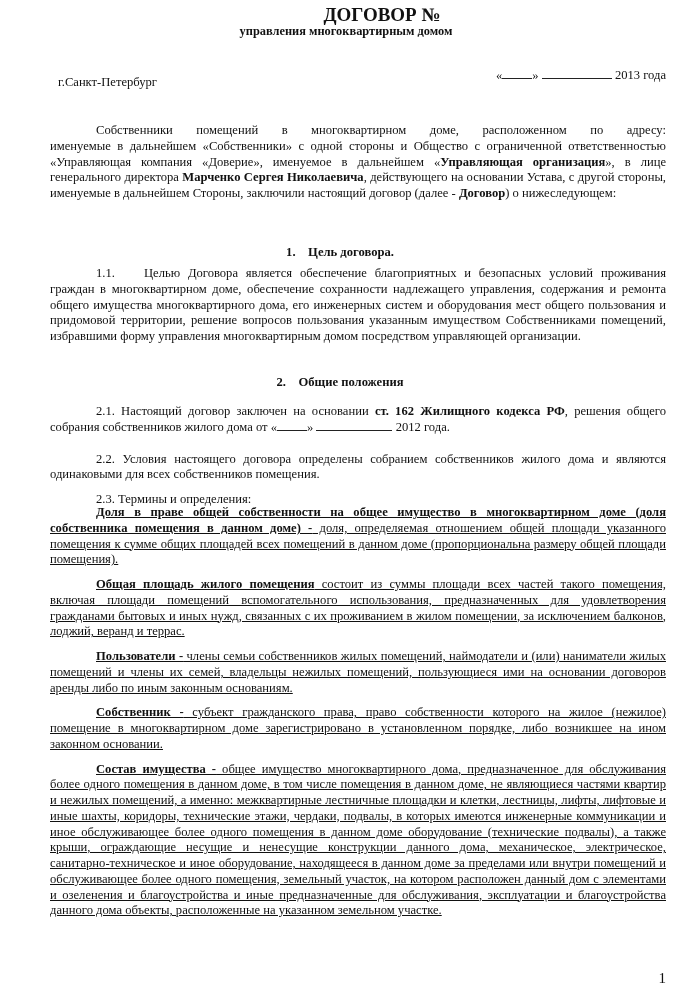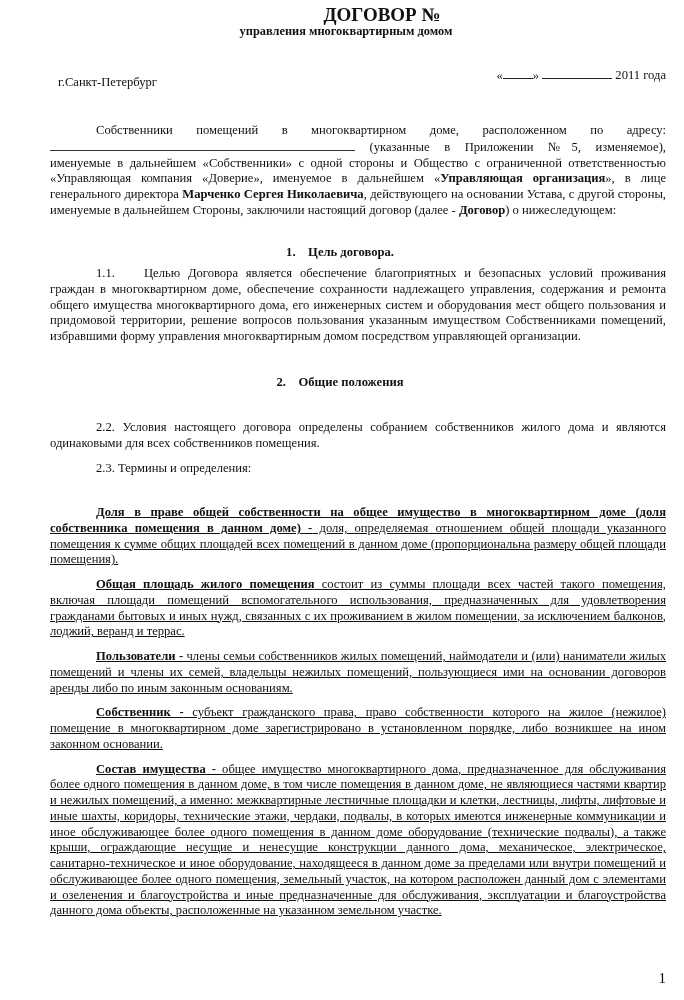--- a/index.html
+++ b/index.html
@@ -28,43 +28,40 @@
 
 <div class="page">
 
   <div class="title">ДОГОВОР №</div>
   <div class="subtitle">управления многоквартирным домом</div>
 
   <div class="place">г.Санкт-Петербург</div>
   <div class="date">
     <span>«</span><span class="blank" style="width:30px"></span><span>»</span>
     <span class="blank" style="width:70px"></span>
-    <span>2011 года</span>
+    <span>2013 года</span>
   </div>
 
   <div class="body" style="top:123px;">
     <p class="indent justify-last">Собственники помещений в многоквартирном доме, расположенном по адресу:</p>
-    <p class="justify-last">
-      <span class="addr-line"></span>
-      <span>(указанные в Приложении №5, изменяемое),</span>
-    </p>
     <p><span>именуемые в дальнейшем «Собственники» с одной стороны и Общество с ограниченной ответственностью «Управляющая компания «Доверие», именуемое в дальнейшем «</span><b>Управляющая организация</b><span>», в лице генерального директора </span><b>Марченко Сергея Николаевича</b><span>, действующего на основании Устава, с другой стороны, именуемые в дальнейшем Стороны, заключили настоящий договор (далее - </span><b>Договор</b><span>) о нижеследующем:</span></p>
   </div>
 
   <div class="h" style="top:245px;">
     <span class="num">1.</span><span>Цель договора.</span>
   </div>
   <div class="body" style="top:266px;">
     <p><span style="display:inline-block; margin-left:46px; width:48px;">1.1.</span><span>Целью Договора является обеспечение благоприятных и безопасных условий проживания граждан в многоквартирном доме, обеспечение сохранности надлежащего управления, содержания и ремонта общего имущества многоквартирного дома, его инженерных систем и оборудования мест общего пользования и придомовой территории, решение вопросов пользования указанным имуществом Собственниками помещений, избравшими форму управления многоквартирным домом посредством управляющей организации.</span></p>
   </div>
 
   <div class="h" style="top:375px;">
     <span class="num">2.</span><span>Общие положения</span>
   </div>
   <div class="body" style="top:404px;">
+    <p class="indent"><span>2.1. Настоящий договор заключен на основании </span><b>ст. 162 Жилищного кодекса РФ</b><span>, решения общего собрания собственников жилого дома  от «</span><span class="blank" style="width:30px"></span><span>» </span><span class="blank" style="width:76px"></span><span> 2012 года.</span></p>
     <p class="indent" style="margin-top:16px;">2.2. Условия настоящего договора определены собранием собственников жилого дома и являются одинаковыми для всех собственников помещения.</p>
     <p class="indent" style="margin-top:9px;">2.3. Термины и определения:</p>
   </div>
 
   <div class="body" style="top:505px;text-decoration:underline;">
     <p class="indent"><b>Доля в праве общей собственности на общее имущество в многоквартирном доме (доля собственника помещения в данном доме) -</b><span> доля, определяемая отношением общей площади указанного помещения к сумме общих площадей всех помещений в данном доме (пропорциональна размеру  общей площади помещения).</span></p>
     <p class="indent" style="margin-top:9px;"><b>Общая площадь жилого помещения</b><span> состоит из суммы площади всех частей такого помещения, включая площади помещений вспомогательного использования, предназначенных для удовлетворения гражданами бытовых и иных нужд, связанных с их проживанием в жилом помещении, за исключением балконов, лоджий, веранд и террас.</span></p>
     <p class="indent" style="margin-top:9px;"><b>Пользователи -</b><span> члены семьи собственников жилых помещений, наймодатели и (или) наниматели жилых помещений и члены их семей, владельцы нежилых помещений, пользующиеся ими на основании договоров аренды либо по иным законным основаниям.</span></p>
     <p class="indent" style="margin-top:9px;"><b>Собственник -</b><span> субъект гражданского права, право собственности которого на жилое (нежилое) помещение в многоквартирном доме зарегистрировано в установленном порядке, либо возникшее на ином законном основании.</span></p>
     <p class="indent" style="margin-top:9px;"><b>Состав имущества -</b><span> общее имущество многоквартирного дома, предназначенное для обслуживания более одного помещения в данном доме, в том числе помещения в данном доме, не являющиеся частями квартир и нежилых помещений, а именно: межквартирные лестничные площадки и клетки, лестницы, лифты, лифтовые и иные шахты, коридоры, технические этажи, чердаки, подвалы, в которых имеются инженерные коммуникации и иное обслуживающее более одного помещения в данном доме оборудование (технические подвалы), а также крыши, ограждающие несущие и ненесущие конструкции данного дома, механическое, электрическое, санитарно-техническое и иное оборудование, находящееся в данном доме за пределами или внутри помещений и обслуживающее более одного помещения, земельный участок, на котором расположен данный дом с элементами и озеленения и благоустройства и иные предназначенные для обслуживания, эксплуатации и благоустройства данного дома объекты, расположенные на указанном земельном участке.</span></p>

